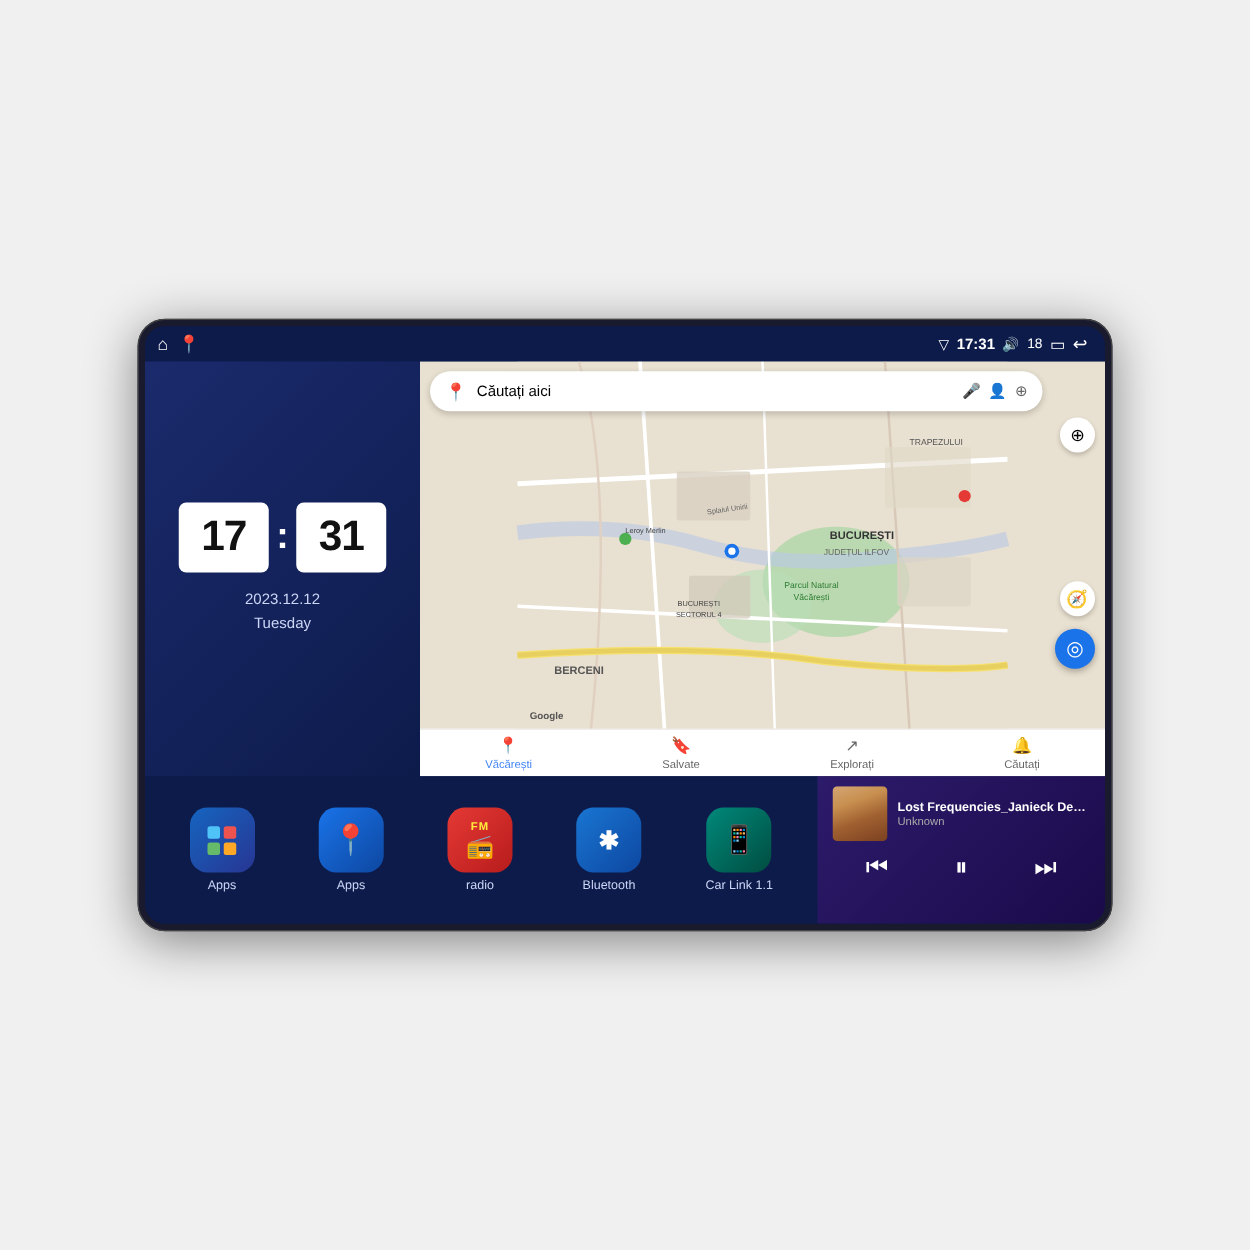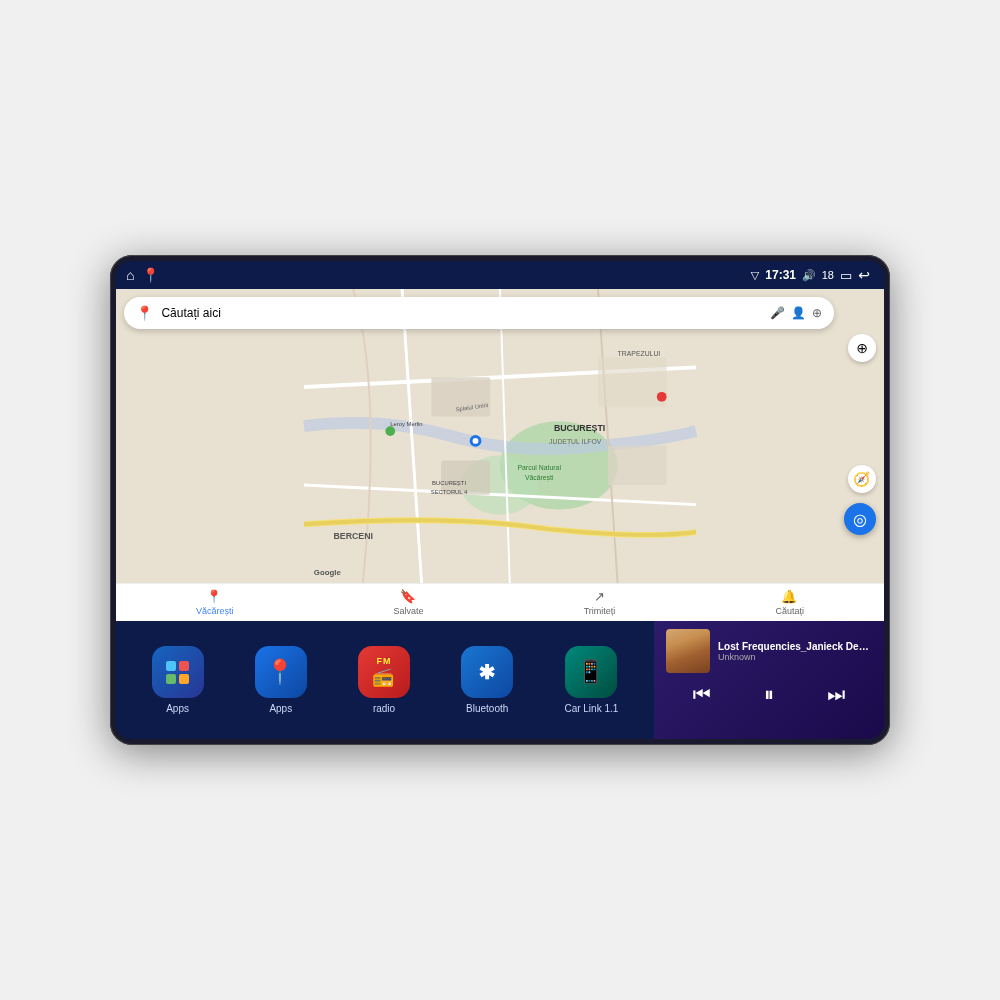--- a/index.html
+++ b/index.html
@@ -369,20 +369,31 @@
         <span style="font-size:11px;">18</span>
         <span style="font-size:13px;">▭</span>
         <span style="font-size:14px;">↩</span>
       </div>
     </div>
 
     <div class="main-area">
 
       <div class="top-section">
 
+        <div class="clock-panel">
+          <div class="clock-display">
+            <div class="clock-block">17</div>
+            <div class="clock-colon">:</div>
+            <div class="clock-block">31</div>
+          </div>
+          <div class="clock-date">
+            <div>2023.12.12</div>
+            <div>Tuesday</div>
+          </div>
+        </div>
 
         <div class="map-panel">
 
           <div class="map-search-bar">
             <span style="font-size:14px;color:#4285f4;">📍</span>
             <span class="map-search-placeholder">Căutați aici</span>
             <div class="map-search-icons">
               <span style="font-size:12px;color:#666;">🎤</span>
               <span style="font-size:12px;color:#666;">👤</span>
               <span style="font-size:12px;color:#666;">⊕</span>
@@ -447,21 +458,21 @@
             <div class="map-nav-item active">
               <span class="map-nav-icon">📍</span>
               <span>Văcărești</span>
             </div>
             <div class="map-nav-item">
               <span class="map-nav-icon">🔖</span>
               <span>Salvate</span>
             </div>
             <div class="map-nav-item">
               <span class="map-nav-icon">↗</span>
-              <span>Trimiteți</span>
+              <span>Explorați</span>
             </div>
             <div class="map-nav-item">
               <span class="map-nav-icon">🔔</span>
               <span>Căutați</span>
             </div>
           </div>
 
         </div>
       </div>
 

